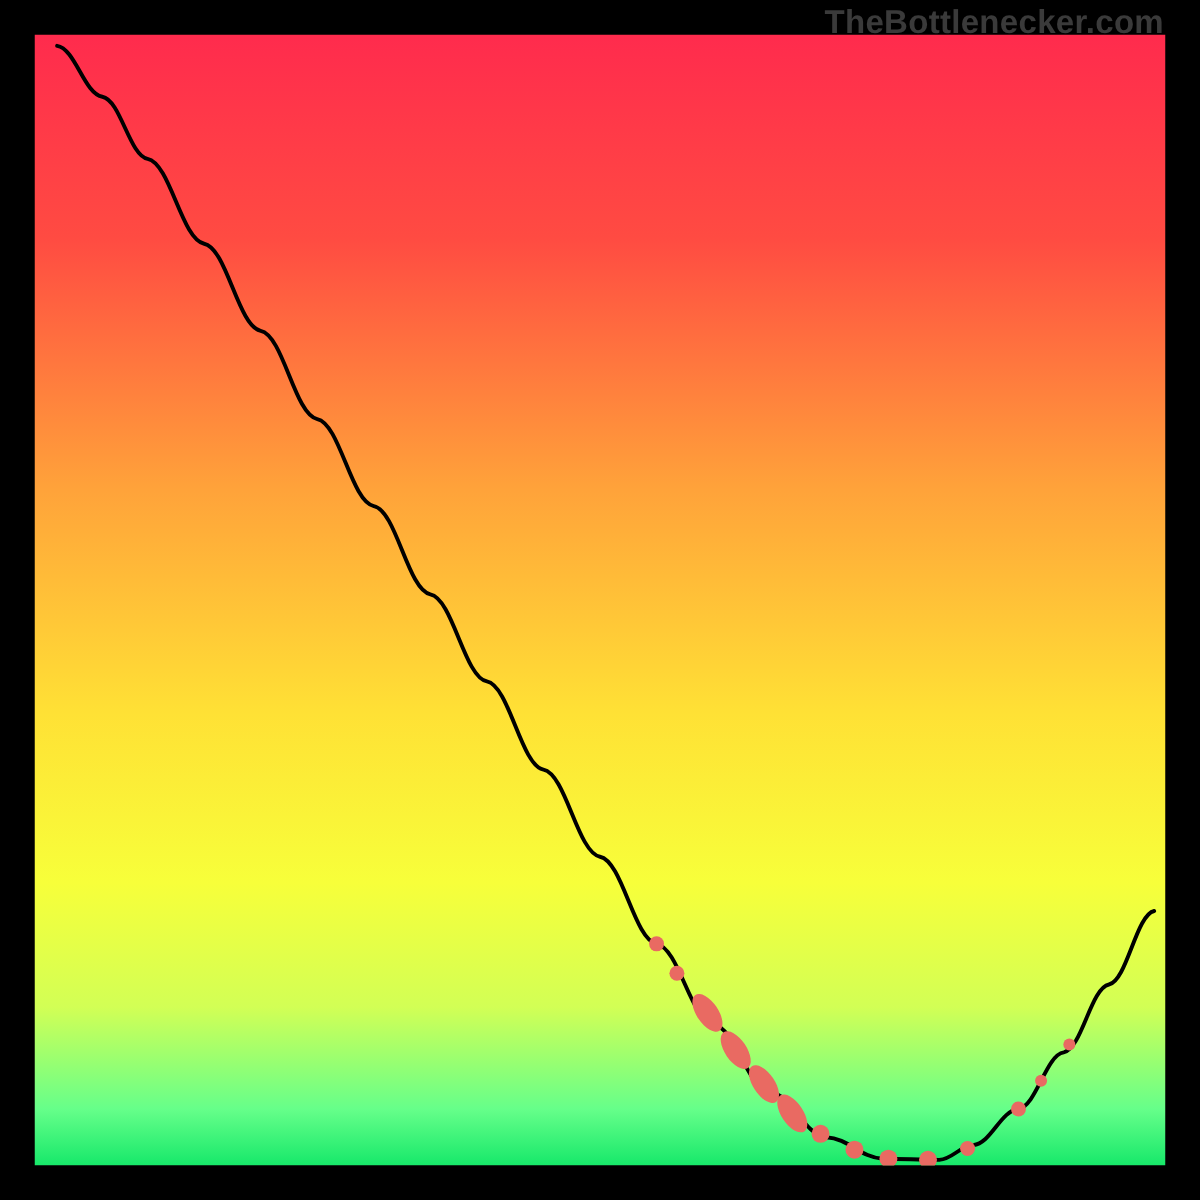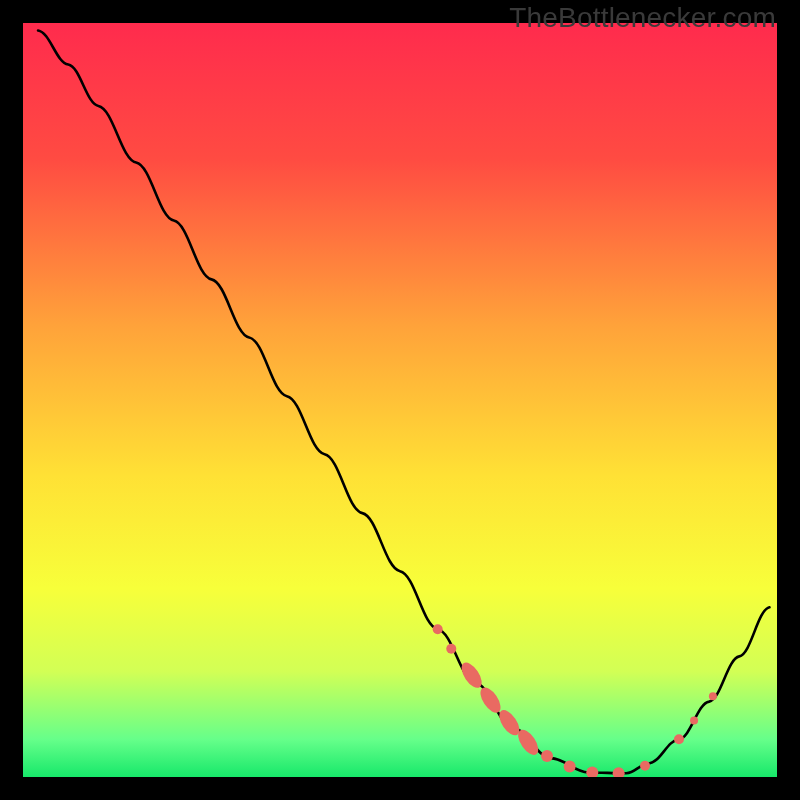--- a/index.html
+++ b/index.html
@@ -24,22 +24,22 @@
     top: 0;
     width: 754px;
     height: 754px;
   }
   .watermark {
     position: absolute;
     top: 2px;
     right: 24px;
     color: #3a3a3a;
     font-family: Arial, Helvetica, sans-serif;
-    font-size: 28px;
-    font-weight: 400;
+    font-size: 22px;
+    font-weight: 700;
     letter-spacing: 0.2px;
   }
 </style>
 </head>
 <body>
 
 <div class="frame">
   <svg class="plot" viewBox="0 0 754 754" preserveAspectRatio="none">
     <defs>
       <linearGradient id="bg" x1="0" y1="0" x2="0" y2="1">

